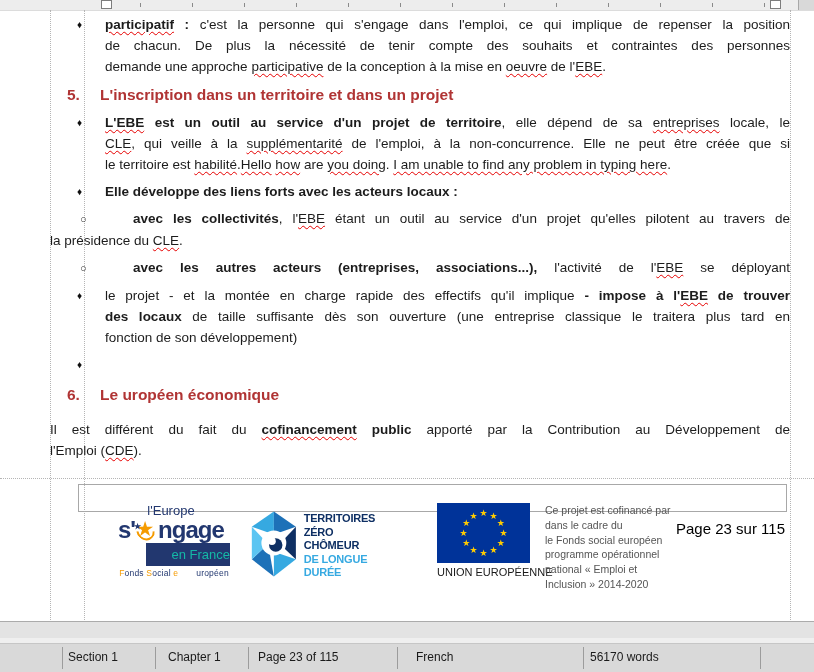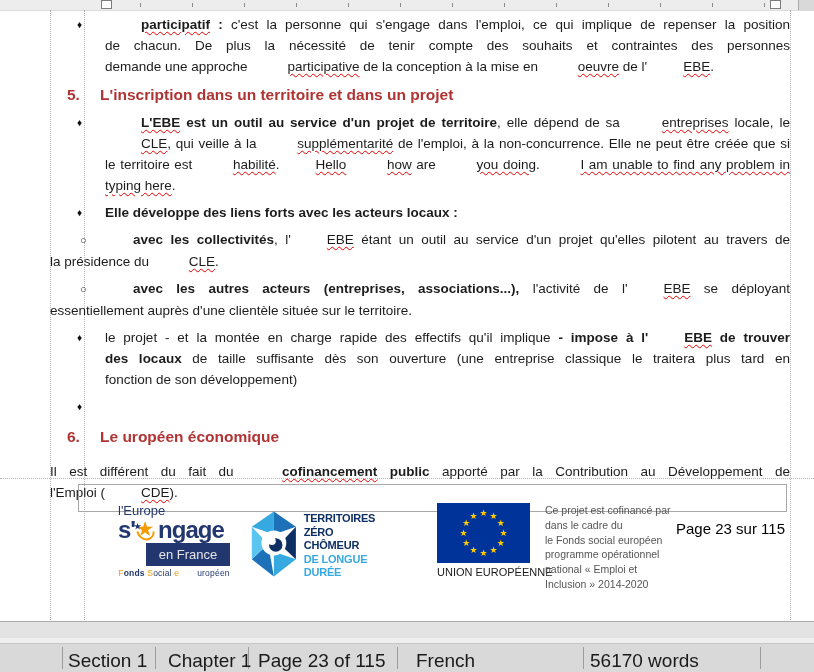--- a/index.html
+++ b/index.html
@@ -23,39 +23,39 @@
   .line{text-align:justify;text-align-last:justify;}
   .line.last{text-align-last:left;}
   .p-b1{padding-left:55px;}
   .m1{position:absolute;left:27px;top:0;font-size:10px;color:#111;}
   .m2{display:inline-block;width:83px;padding-left:30px;box-sizing:border-box;font-size:11px;color:#333;}
   .p-h{margin:8px 0 7px 0;padding-left:50px;font-size:15.5px;font-weight:bold;line-height:20px;}
   .hnum{position:absolute;left:17px;top:0;}
   .p-h6{margin-top:10px;}
   .p-body{margin-top:14px;}
   .b{font-weight:bold;}
-  .sq{text-decoration-line:underline;text-decoration-style:wavy;text-decoration-thickness:1px;text-underline-offset:2px;margin-left:36px;}
+  .sq{text-decoration-line:underline;text-decoration-style:wavy;text-decoration-thickness:1px;text-underline-offset:2px;}
 
   
   #footer-frame{position:absolute;left:78px;top:484px;width:709px;height:28px;border:1px solid #a8a8a8;box-sizing:border-box;}
   #page-label{position:absolute;right:1px;top:10px;font-size:15px;color:#000;white-space:nowrap;background:transparent;margin-top:25px;}
 
   
   #logos{position:absolute;left:0;top:0;width:814px;height:672px;pointer-events:none;}
   .logoabs{position:absolute;pointer-events:auto;}
 
   
   #fse{left:118px;top:504px;width:112px;height:84px;}
-  .fse-top{text-align:left;padding-right:6px;font-size:13px;line-height:13px;}
+  .fse-top{text-align:center;padding-right:6px;font-size:13px;line-height:13px;}
   .fse-main{display:flex;align-items:center;justify-content:flex-start;font-size:24px;font-weight:bold;letter-spacing:-1px;line-height:24px;margin-top:1px;}
   .fse-star{position:relative;display:inline-block;width:21px;height:21px;margin:0 1px;}
   .fse-star .big{position:absolute;left:1px;top:-1px;font-size:18px;line-height:21px;}
   .fse-star .small{position:absolute;left:-2px;top:-5px;font-size:8px;}
   .fse-star .arc{position:absolute;left:0;top:3px;width:19px;height:17px;border:2px solid transparent;border-radius:50%;box-sizing:border-box;transform:rotate(40deg);}
-  .fse-banner{margin-left:auto;width:84px;text-align:center;color:#e5e5e5;font-size:13px;padding:4px 0 4px 0;margin-top:1px;}
+  .fse-banner{margin-left:auto;width:84px;text-align:right;color:#14b8a6;font-size:13px;padding:4px 0 4px 0;margin-top:1px;}
   .fse-sub{font-size:8.5px;margin-top:2px;text-align:center;letter-spacing:0.2px;}
 
   
   #tzcld{left:248px;top:504px;width:140px;height:82px;display:flex;}
   #tzcld-text{margin-left:4px;padding-top:8px;font-weight:bold;font-size:11px;line-height:13.5px;letter-spacing:-0.2px;}
 
   
   #eu{left:437px;top:503px;width:100px;height:84px;}
   #eu-flag{position:relative;width:93px;height:60px;}
   #eu-flag .star{position:absolute;font-size:9px;line-height:9px;transform:translate(-50%,-50%);}
@@ -63,21 +63,21 @@
 
   
   #cofinance{left:545px;top:503px;width:150px;font-size:10.5px;line-height:14.8px;color:#555;}
 
   
   #hline{position:absolute;left:0;top:621px;width:814px;height:1px;background:#ababab;}
   #band1{position:absolute;left:0;top:622px;width:814px;height:16px;background:#e3e3e3;}
   #band2{position:absolute;left:0;top:638px;width:814px;height:6px;background:#efefef;border-bottom:1px solid #c6c6c6;box-sizing:border-box;}
   #statusbar{position:absolute;left:0;top:644px;width:814px;height:28px;background:#d9d9d9;}
   .sb-sep{position:absolute;top:3px;width:1px;height:22px;background:#9c9c9c;}
-  .sb-item{position:absolute;top:6px;font-size:19px;color:#1a1a1a;white-space:nowrap;}
+  .sb-item{position:absolute;top:6px;font-size:12px;color:#1a1a1a;white-space:nowrap;}
 </style>
 </head>
 <body>
 
 <div id="app">
 
   <div id="ruler">
     <div class="ruler-marker" style="left:101px;"></div>
     <div class="ruler-marker" style="left:770px;"></div>
     <div id="ruler-corner"></div>
@@ -118,21 +118,20 @@
       <div class="para p-b1">
         <span class="m1">♦</span>
         <div class="line last"><span class="b">Elle développe des liens forts avec les acteurs locaux :</span></div>
       </div>
       <div class="para">
         <div class="line"><span class="m2">○</span><span class="b">avec les collectivités</span><span>, l'</span><span class="sq" style="text-decoration-color: rgb(230, 0, 0);">EBE</span><span> étant un outil au service d'un projet qu'elles pilotent au travers de</span></div>
         <div class="line last"><span>la présidence du </span><span class="sq" style="text-decoration-color: rgb(230, 0, 0);">CLE</span><span>.</span></div>
       </div>
       <div class="para">
         <div class="line"><span class="m2">○</span><span class="b">avec les autres acteurs (entreprises, associations...),</span><span> l'activité de l'</span><span class="sq" style="text-decoration-color: rgb(230, 0, 0);">EBE</span><span> se déployant</span></div>
-        <div class="line last"><span>essentiellement auprès d'une clientèle située sur le territoire.</span></div>
       </div>
       <div class="para p-b1">
         <span class="m1">♦</span>
         <div class="line"><span>le projet - et la montée en charge rapide des effectifs qu'il implique </span><span class="b">- impose à l'</span><span class="b sq" style="text-decoration-color: rgb(230, 0, 0);">EBE</span><span class="b"> de trouver</span></div>
         <div class="line"><span class="b">des locaux</span><span> de taille suffisante dès son ouverture (une entreprise classique le traitera plus tard en</span></div>
         <div class="line last"><span>fonction de son développement)</span></div>
       </div>
       <div class="para p-b1" style="height: 21px;">
         <span class="m1">♦</span>
       </div>
@@ -154,21 +153,21 @@
       <div class="fse-main" style="color: rgb(34, 55, 111);">
         <span>s'</span>
           <span class="fse-star">
             <span class="arc" style="border-bottom-color: rgb(245, 155, 0); border-right-color: rgb(245, 155, 0);"></span>
             <span class="big" style="color: rgb(245, 155, 0);">★</span>
             <span class="small" style="color: rgb(34, 55, 111);">★</span>
           </span>
           <span>ngage</span>
       </div>
       <div class="fse-banner" style="background: rgb(34, 55, 111);">en France</div>
-      <div class="fse-sub"><span style="color: rgb(245, 155, 0);">F</span><span style="color: rgb(34, 55, 111); font-weight: bold;">onds </span><span style="color: rgb(245, 155, 0);">S</span><span style="color: rgb(34, 55, 111);">ocial </span><span style="color: rgb(245, 155, 0);">e</span><span style="color: rgb(34, 55, 111); margin-left: 18px;">uropéen</span></div>
+      <div class="fse-sub"><span style="color: rgb(245, 155, 0);">F</span><span style="color: rgb(34, 55, 111);">onds </span><span style="color: rgb(245, 155, 0);">S</span><span style="color: rgb(34, 55, 111);">ocial </span><span style="color: rgb(245, 155, 0);">e</span><span style="color: rgb(34, 55, 111); margin-left: 18px;">uropéen</span></div>
     </div>
 
     <div id="tzcld" class="logoabs">
       <svg width="54" height="80" viewBox="0 0 54 80">
         <polygon points="27,6 4,22 27,30" fill="#36a9e1"></polygon>
         <polygon points="27,6 50,22 27,30" fill="#1d71b8"></polygon>
         <polygon points="50,22 50,56 33,40" fill="#0e2f63"></polygon>
         <polygon points="50,56 27,74 27,48" fill="#36a9e1"></polygon>
         <polygon points="27,74 4,56 21,40" fill="#1d71b8"></polygon>
         <polygon points="4,56 4,22 21,40" fill="#5bc5f2"></polygon>

